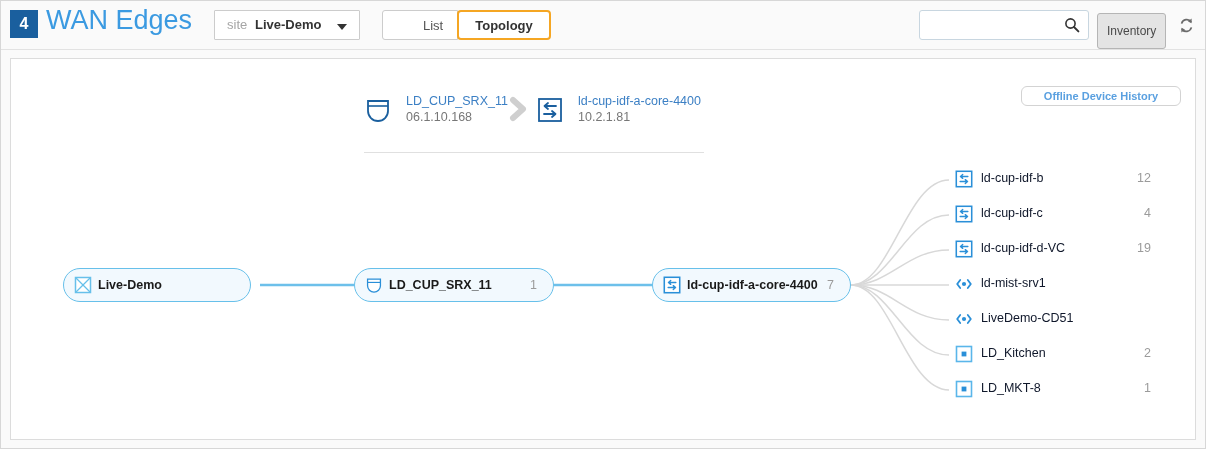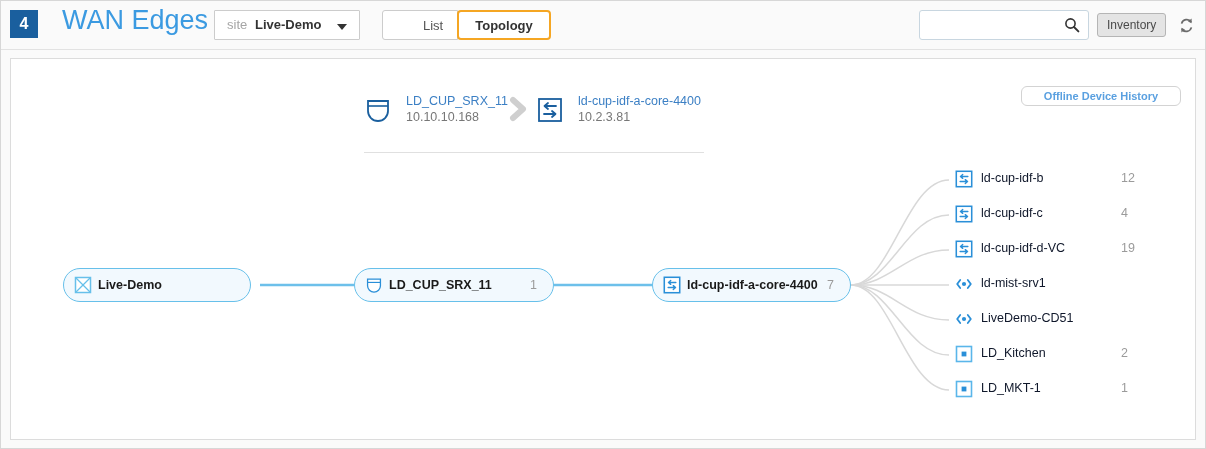--- a/index.html
+++ b/index.html
@@ -9,36 +9,36 @@
     font-family:"Liberation Sans", sans-serif;
     -webkit-font-smoothing:antialiased;
     overflow:hidden;
   }
   .app{position:relative;width:1206px;height:449px;box-sizing:border-box;border:1px solid #d7d7d7;background:#fafafa;}
 
   
   .header{position:absolute;left:0;top:0;width:1204px;height:48px;background:#fafafa;border-bottom:1px solid #e2e2e2;}
   .badge{position:absolute;left:9px;top:9px;width:28px;height:28px;background:#1a5f9e;color:#fff;
          font-size:16px;font-weight:bold;display:flex;align-items:center;justify-content:center;}
-  .page-title{position:absolute;left:45px;top:4px;font-size:27px;color:#3b9ae1;letter-spacing:0px;margin-left:16px;}
+  .page-title{position:absolute;left:45px;top:4px;font-size:27px;color:#3b9ae1;letter-spacing:0px;}
   .site-select{position:absolute;left:213px;top:9px;width:146px;height:30px;background:#fff;border:1px solid #ccc;border-radius:1px;box-sizing:border-box;}
   .site-label{position:absolute;left:12px;top:6px;font-size:13px;color:#a5a5a5;}
   .site-value{position:absolute;left:40px;top:6px;font-size:13px;color:#333;font-weight:bold;}
   .caret{position:absolute;right:12px;top:13px;width:0;height:0;border-left:5px solid transparent;border-right:5px solid transparent;border-top:6px solid #333;}
 
   .tabs{position:absolute;left:381px;top:9px;height:30px;display:flex;}
   .tab{height:30px;box-sizing:border-box;background:#fff;border:1px solid #ccc;display:flex;align-items:center;justify-content:center;
        font-size:13px;color:#555;padding:0 14px;}
   .tab.first{border-radius:3px 0 0 3px;padding-left:40px;}
   .tab.active{border:2px solid #f5a623;border-radius:4px;color:#333;font-weight:bold;position:relative;z-index:2;margin-left:-1px;padding:0 16px;}
 
   .search-box{position:absolute;left:918px;top:9px;width:170px;height:30px;background:#fff;border:1px solid #c8d6e0;border-radius:3px;box-sizing:border-box;}
   .search-input{position:absolute;left:8px;top:0;width:128px;height:28px;border:0;outline:none;background:transparent;font-size:13px;color:#333;font-family:"Liberation Sans",sans-serif;}
   .search-icon{position:absolute;right:8px;top:6px;}
-  .inventory-btn{position:absolute;left:1096px;top:12px;height:24px;background:#e4e4e4;border:1px solid #b5b5b5;border-radius:3px;
+  .inventory-btn{position:absolute;left:1096px;top:12px;height:36px;background:#e4e4e4;border:1px solid #b5b5b5;border-radius:3px;
                  font-size:12px;color:#4a4a4a;display:flex;align-items:center;justify-content:center;padding:0 9px;box-sizing:border-box;}
   .refresh-icon{position:absolute;left:1177px;top:16px;}
 
   
   .panel{position:absolute;left:9px;top:57px;width:1186px;height:382px;background:#fff;border:1px solid #dcdcdc;box-sizing:border-box;}
 
   
   .crumbs{position:absolute;left:353px;top:33px;width:340px;height:50px;}
   .crumb{position:absolute;top:0;}
   .crumb .ci{position:absolute;left:0;top:4px;}
@@ -56,21 +56,21 @@
   
   .node{position:absolute;height:34px;background:#f2f9fe;border:1.5px solid #67c0ea;border-radius:17px;box-sizing:border-box;}
   .node .nicon{position:absolute;left:10px;top:7px;}
   .node .nlabel{position:absolute;top:9px;font-size:12.5px;color:#1a1a1a;font-weight:bold;white-space:nowrap;}
   .node .ncount{position:absolute;top:9px;font-size:12.5px;color:#9b9b9b;}
 
   
   .leaf{position:absolute;height:22px;}
   .leaf .li{position:absolute;left:0;top:1px;}
   .leaf .lname{position:absolute;left:26px;top:2px;font-size:12.5px;color:#0f172a;white-space:nowrap;}
-  .leafcount{position:absolute;width:30px;font-size:12.5px;color:#9b9b9b;}
+  .leafcount{position:absolute;width:30px;text-align:right;font-size:12.5px;color:#9b9b9b;}
 </style>
 </head>
 <body>
 
 <div class="app">
 
   <div class="header">
 
     <div class="badge">4</div>
     <div class="page-title">WAN Edges</div>
@@ -113,39 +113,39 @@
     <div class="crumbs">
 
       <div class="crumb" style="left:0;">
         <span class="ci">
           <svg width="28" height="28" viewBox="0 0 28 28">
             <path d="M4 5 H24 V15 A10 10 0 0 1 14 25 A10 10 0 0 1 4 15 Z" fill="#fff" stroke="#1a5f9e" stroke-width="1.8"></path>
             <line x1="4" y1="10" x2="24" y2="10" stroke="#1a5f9e" stroke-width="1.6"></line>
           </svg>
         </span>
         <span class="cname">LD_CUP_SRX_11</span>
-        <span class="cip">10.10.10.168</span>
+        <span class="cip">06.1.10.168</span>
       </div>
 
       <span class="crumb-sep">
         <svg width="22" height="26" viewBox="0 0 22 26">
           <polyline points="5,4 15,13 5,22" fill="none" stroke="#cfcfcf" stroke-width="6" stroke-linecap="round" stroke-linejoin="round"></polyline>
         </svg>
       </span>
 
       <div class="crumb" style="left:172px;">
         <span class="ci">
           <svg width="28" height="28" viewBox="0 0 28 28">
             <rect x="3" y="3" width="22" height="22" fill="#fff" stroke="#1a5f9e" stroke-width="1.8"></rect>
             <path d="M20 10 H9 M12 7 L8.5 10 L12 13" fill="none" stroke="#1a5f9e" stroke-width="1.8" stroke-linecap="round" stroke-linejoin="round"></path>
             <path d="M8 18 H19 M16 15 L19.5 18 L16 21" fill="none" stroke="#1a5f9e" stroke-width="1.8" stroke-linecap="round" stroke-linejoin="round"></path>
           </svg>
         </span>
         <span class="cname">ld-cup-idf-a-core-4400</span>
-        <span class="cip">10.2.3.81</span>
+        <span class="cip">10.2.1.81</span>
       </div>
     </div>
     <div class="crumb-rule"></div>
 
     <div class="offline-btn">Offline Device History</div>
 
     <svg class="topo">
 
       <line x1="249" y1="226" x2="343" y2="226" stroke="#6dc0ea" stroke-width="2.4"></line>
       <line x1="543" y1="226" x2="641" y2="226" stroke="#6dc0ea" stroke-width="2.4"></line>
@@ -264,18 +264,18 @@
     </div>
     <span class="leafcount" style="left:1110px;top:287px;">2</span>
 
     <div class="leaf" style="left:944px;top:320px;">
       <span class="li">
         <svg width="18" height="18" viewBox="0 0 18 18">
           <rect x="1.5" y="1.5" width="15" height="15" fill="#fff" stroke="#5ab6ea" stroke-width="1.6"></rect>
           <rect x="6.6" y="6.6" width="4.8" height="4.8" fill="#2a8fd8"></rect>
         </svg>
       </span>
-      <span class="lname">LD_MKT-1</span>
+      <span class="lname">LD_MKT-8</span>
     </div>
     <span class="leafcount" style="left:1110px;top:322px;">1</span>
 
   </div>
 </div>
 
 </body></html>

